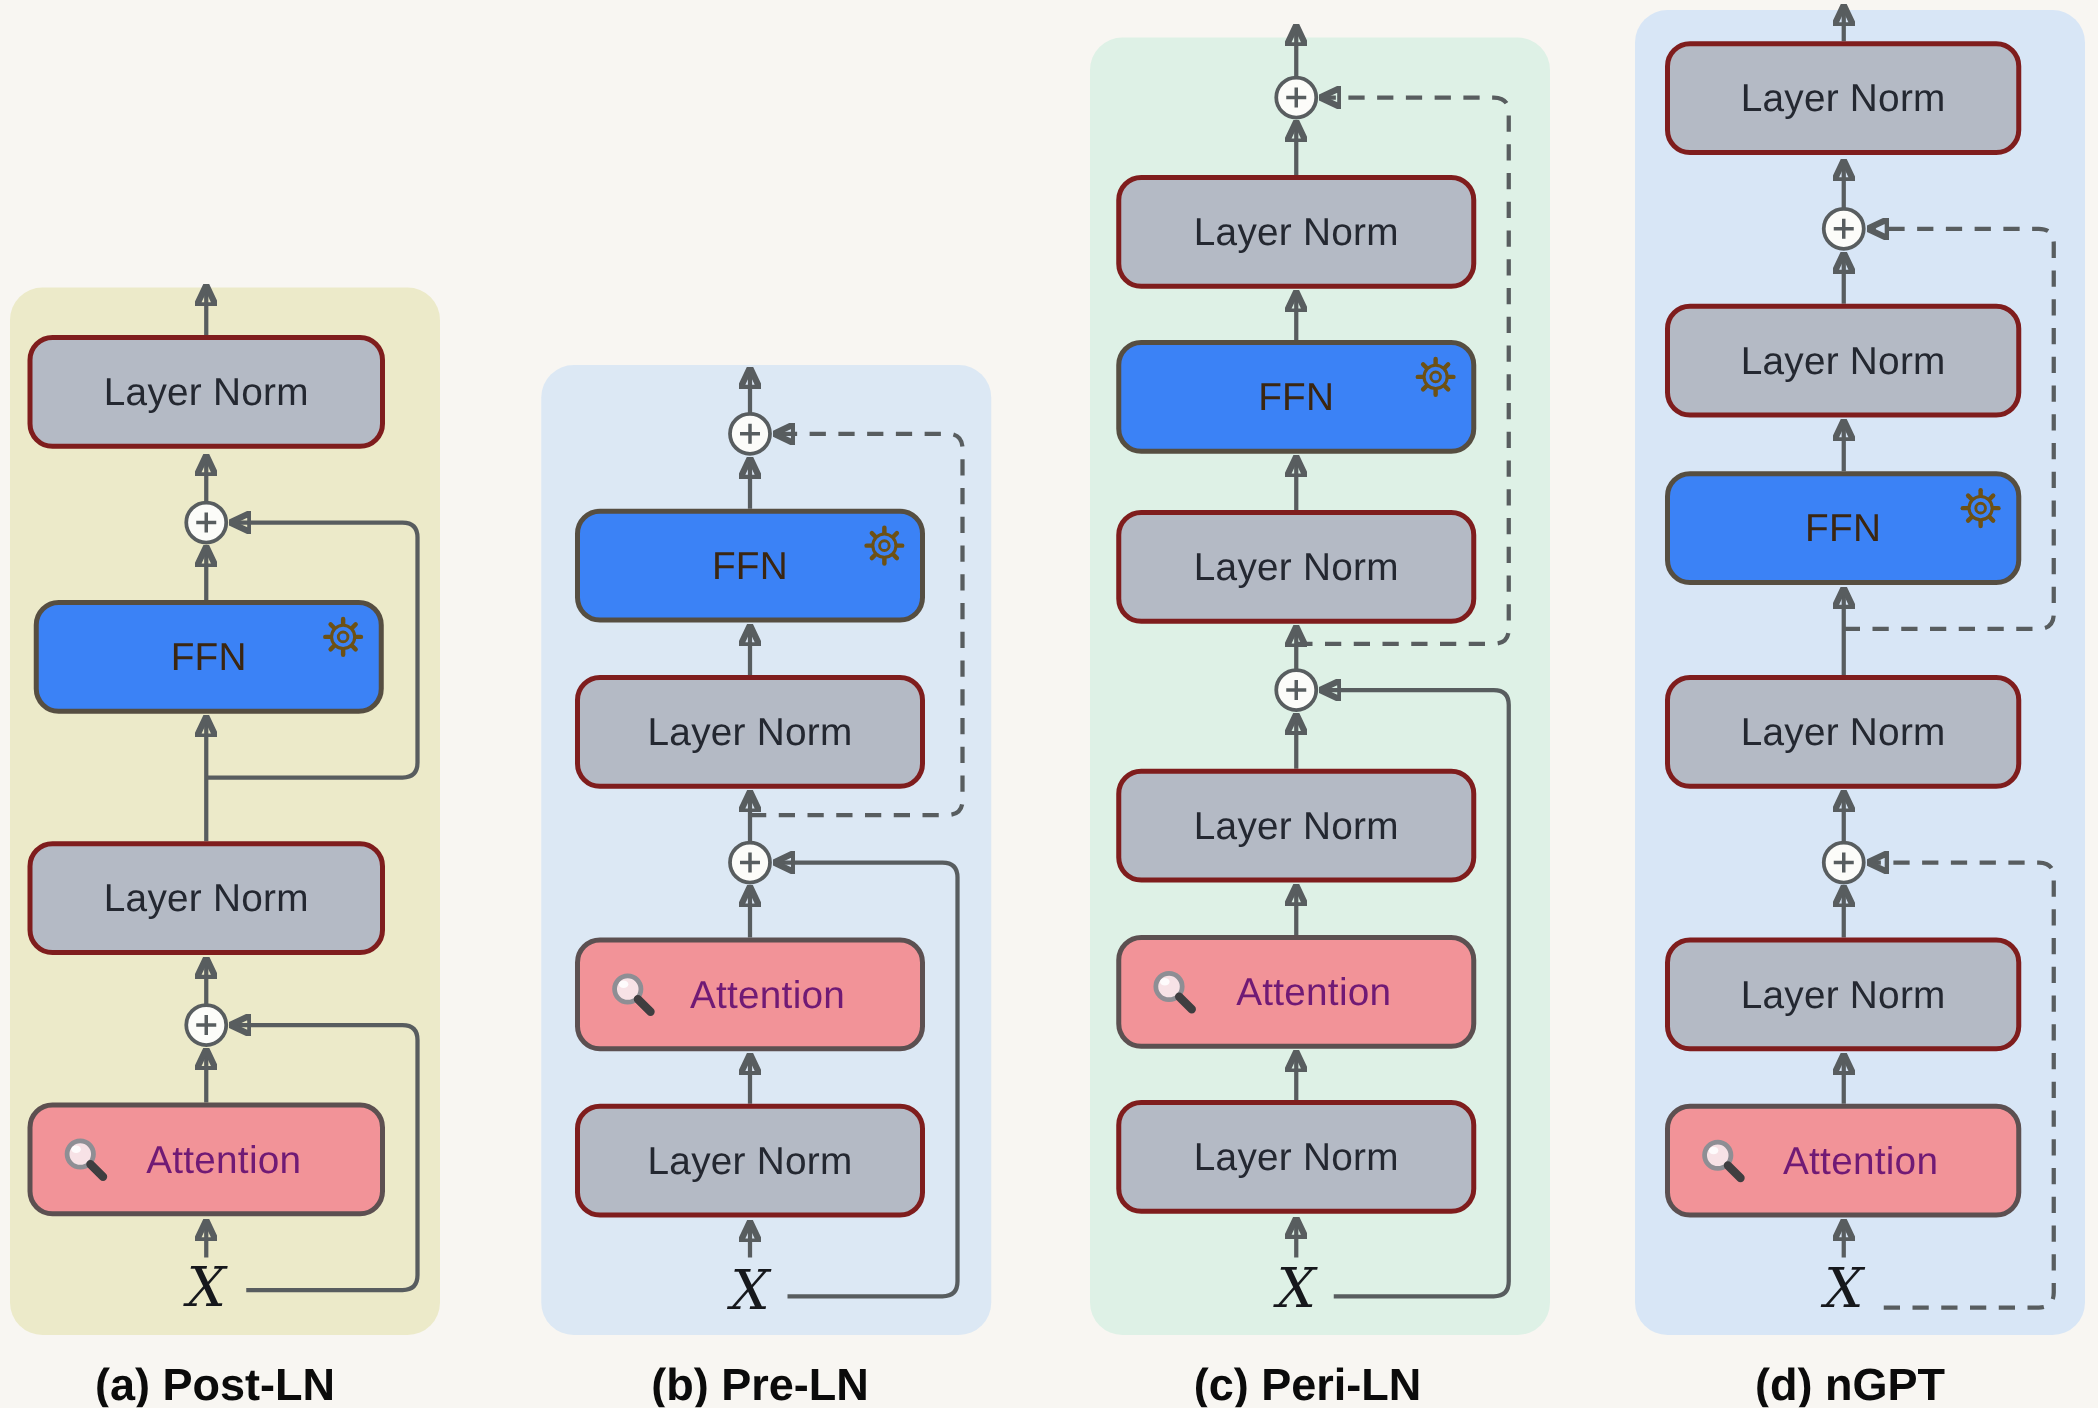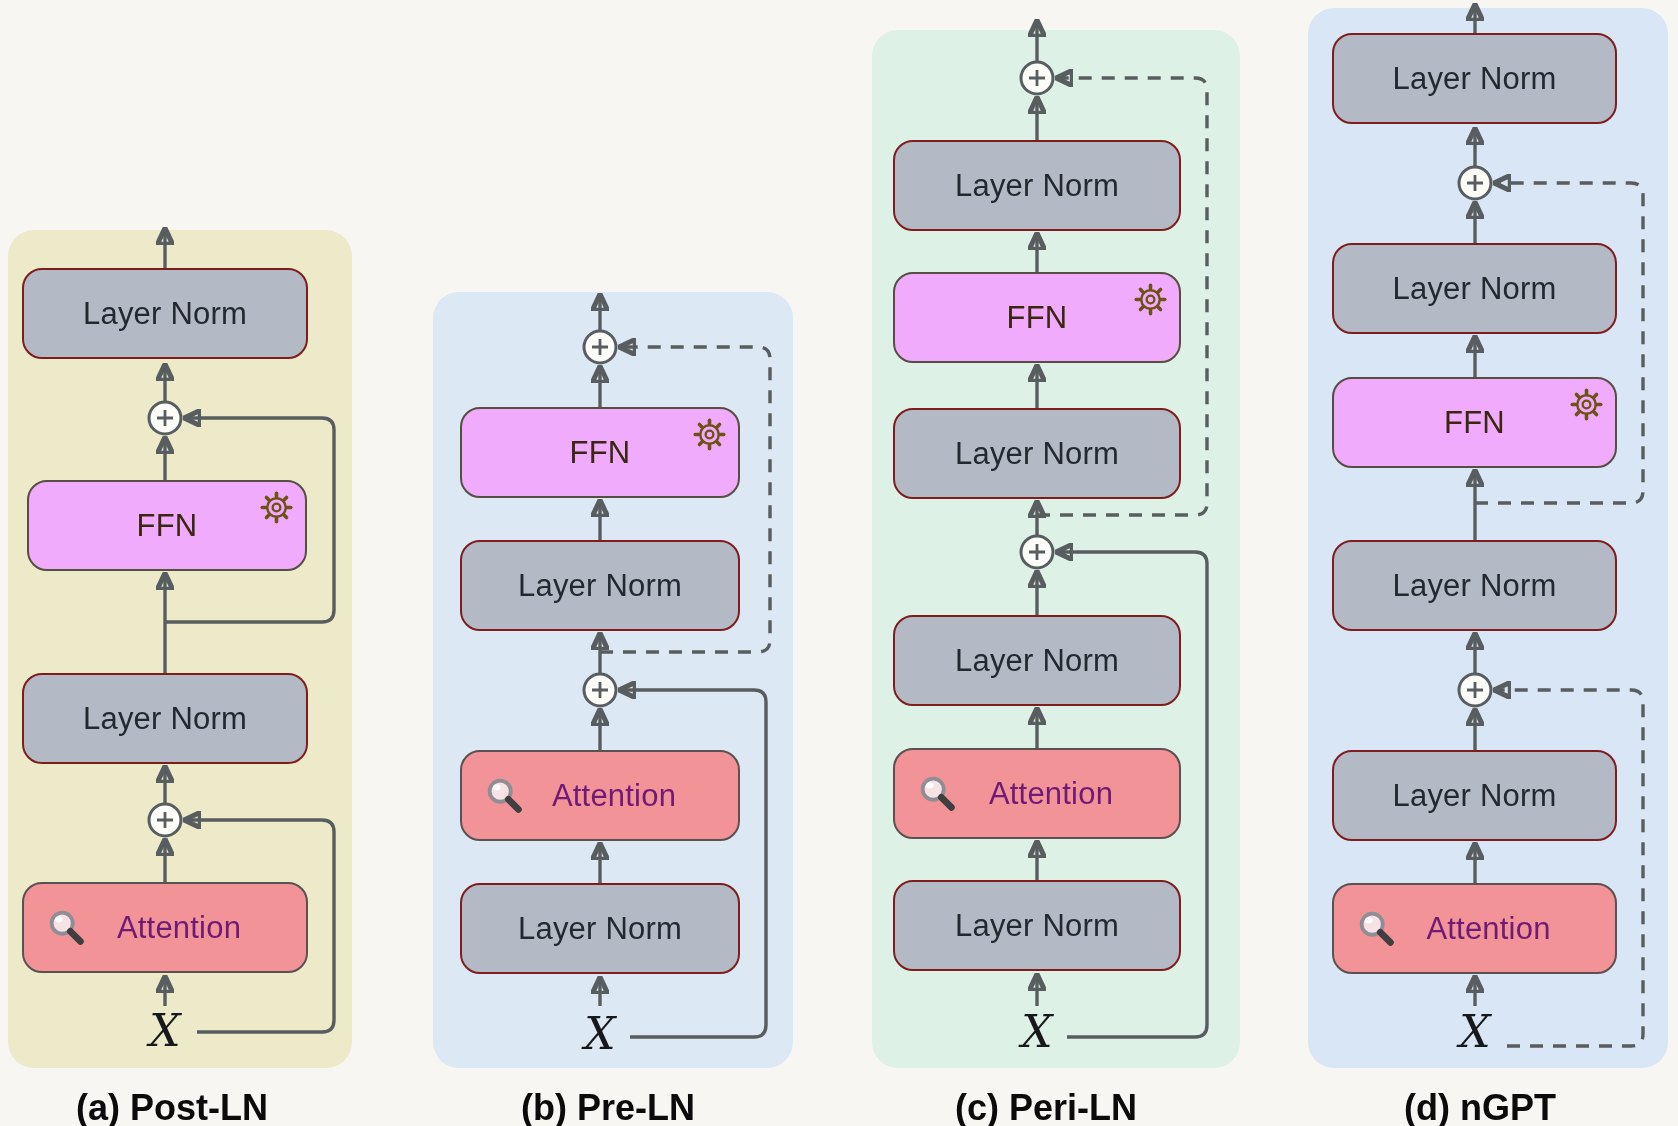--- a/index.html
+++ b/index.html
@@ -8,24 +8,24 @@
   .panel{position:absolute;border-radius:26px;z-index:1;}
   .panel-a{left:8px;top:230px;width:344px;height:838px;background:#eceac9;}
   .panel-b{left:433px;top:292px;width:360px;height:776px;background:#dce8f4;}
   .panel-c{left:872px;top:30px;width:368px;height:1038px;background:#def1e6;}
   .panel-d{left:1308px;top:8px;width:360px;height:1060px;background:#d8e6f6;}
   .wires{position:absolute;left:0;top:0;z-index:2;}
   .wires path{fill:none;stroke:#585d5f;stroke-width:3.4;}
   .wires path.dash{stroke-dasharray:13 10;}
   .wires circle.plus-bg{fill:#fcfcf9;stroke:#585d5f;stroke-width:3;}
   .wires path.plus-sign{stroke-width:2.8;}
-  .block{position:absolute;height:91px;z-index:3;border:2px solid #7f1d1d;border-radius:20px;
+  .block{position:absolute;height:91px;z-index:3;border:4px solid #7f1d1d;border-radius:20px;
          display:flex;align-items:center;justify-content:center;box-sizing:border-box;}
   .ln{background:#b4bac5;}
-  .ffn{background:#f0abfc;border-color:#564e41;}
+  .ffn{background:#3b82f6;border-color:#564e41;}
   .att{background:#f29398;border-color:#5c5051;}
   .blabel{font-size:31px;letter-spacing:0.2px;}
   .ln .blabel{color:#242831;}
   .ffn .blabel{color:#3b2611;}
   .att .blabel{color:#701a75;transform:translateX(14px);}
   .gear{position:absolute;right:10px;top:7px;width:37px;height:37px;}
   .mag{position:absolute;left:20px;top:50%;transform:translateY(-50%);width:46px;height:46px;}
   .xlabel{position:absolute;z-index:3;transform:translate(-50%,-50%);
           font-family:"DejaVu Serif",serif;font-style:italic;font-size:44px;color:#16181c;}
   .caption{position:absolute;z-index:3;transform:translate(-50%,-50%);

